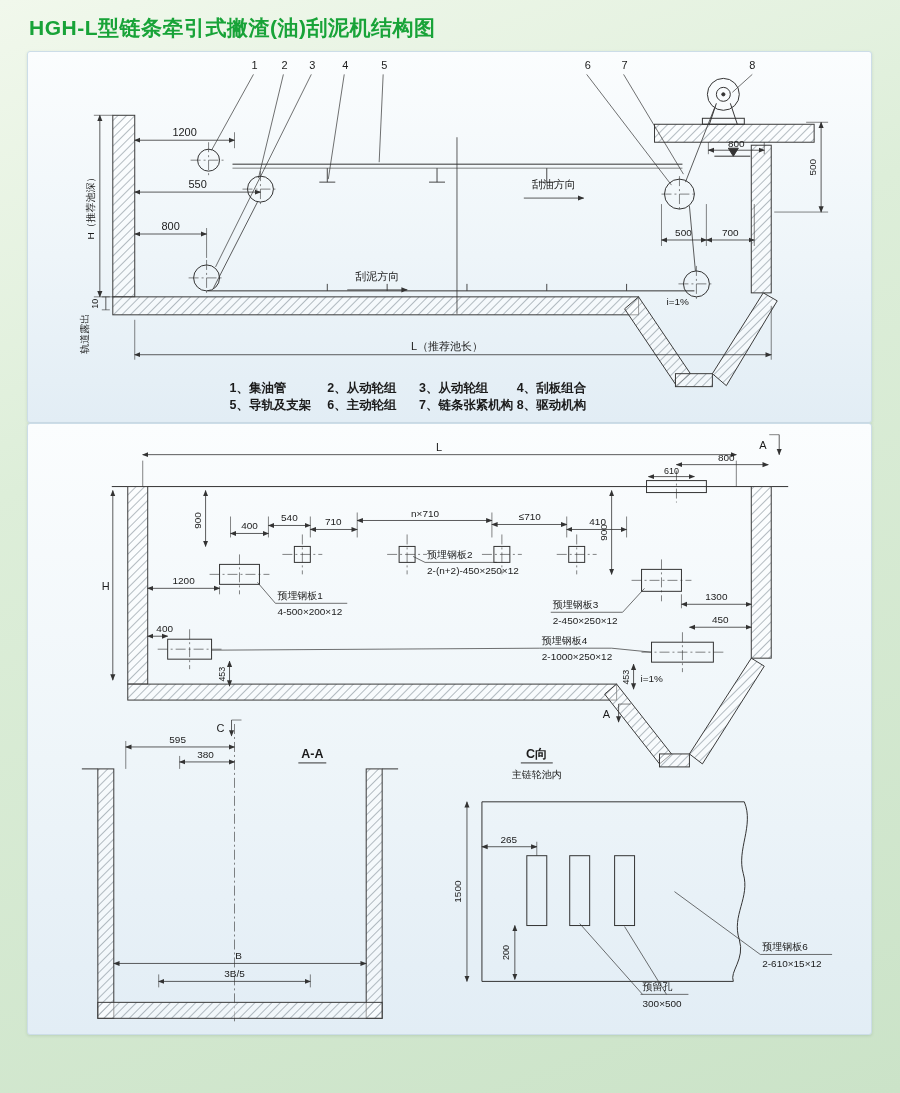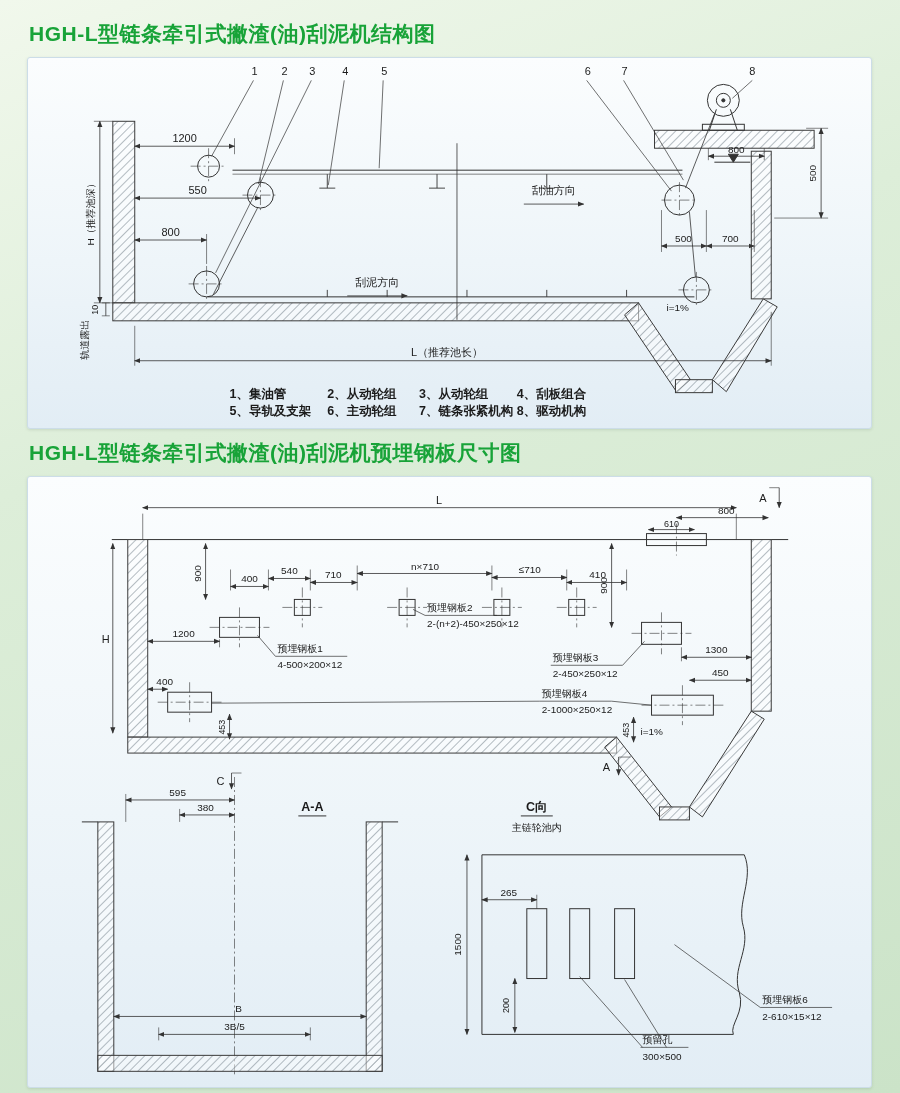--- a/index.html
+++ b/index.html
@@ -2,21 +2,21 @@
 <html><head>
 <meta charset="utf-8">
 <style>
   html,body{margin:0;padding:0;}
   body{
     width:900px;height:1093px;
     background:linear-gradient(160deg,#f1f8ec 0%,#ddeed9 35%,#cbe3c8 100%);
     font-family:"Liberation Sans",sans-serif;
     overflow:hidden;
   }
-  .wrap{padding:10px 27px 0 27px;}
+  .wrap{padding:4px 27px 0 27px;}
   .title{
     color:#18a338;font-size:21px;font-weight:bold;
     margin:10px 0 9px 2px;letter-spacing:0.5px;
   }
   .panel{
     width:843px;
     background:linear-gradient(180deg,#fbfdfe 0%,#eef5f9 55%,#e2edf5 100%);
     border:1px solid #ccdde8;border-radius:3px;
     box-shadow:0 1px 3px rgba(60,90,60,0.15);
   }
@@ -191,21 +191,20 @@
         <text x="392" y="340">3、从动轮组</text>
         <text x="490" y="340">4、刮板组合</text>
         <text x="202" y="357">5、导轨及支架</text>
         <text x="300" y="357">6、主动轮组</text>
         <text x="392" y="357">7、链条张紧机构</text>
         <text x="490" y="357">8、驱动机构</text>
       </g>
     </svg>
   </div>
 
-  <div class="title">HGH-L型链条牵引式撇渣(油)刮泥机预埋钢板尺寸图</div>
 
   <div class="panel">
     <svg viewBox="0 0 845 610" width="843" height="610">
       <defs>
         <pattern id="h2" width="6" height="6" patternUnits="userSpaceOnUse" patternTransform="rotate(45)">
           <rect width="6" height="6" fill="rgba(255,255,255,0.5)"></rect>
           <line x1="0" y1="0" x2="0" y2="6" stroke="#6d7b85" stroke-width="1"></line>
         </pattern>
         <marker id="ar2" viewBox="0 0 10 10" refX="9" refY="5" markerWidth="8" markerHeight="8" orient="auto-start-reverse">
           <path d="M0,1 L10,5 L0,9 z" fill="#333"></path>

